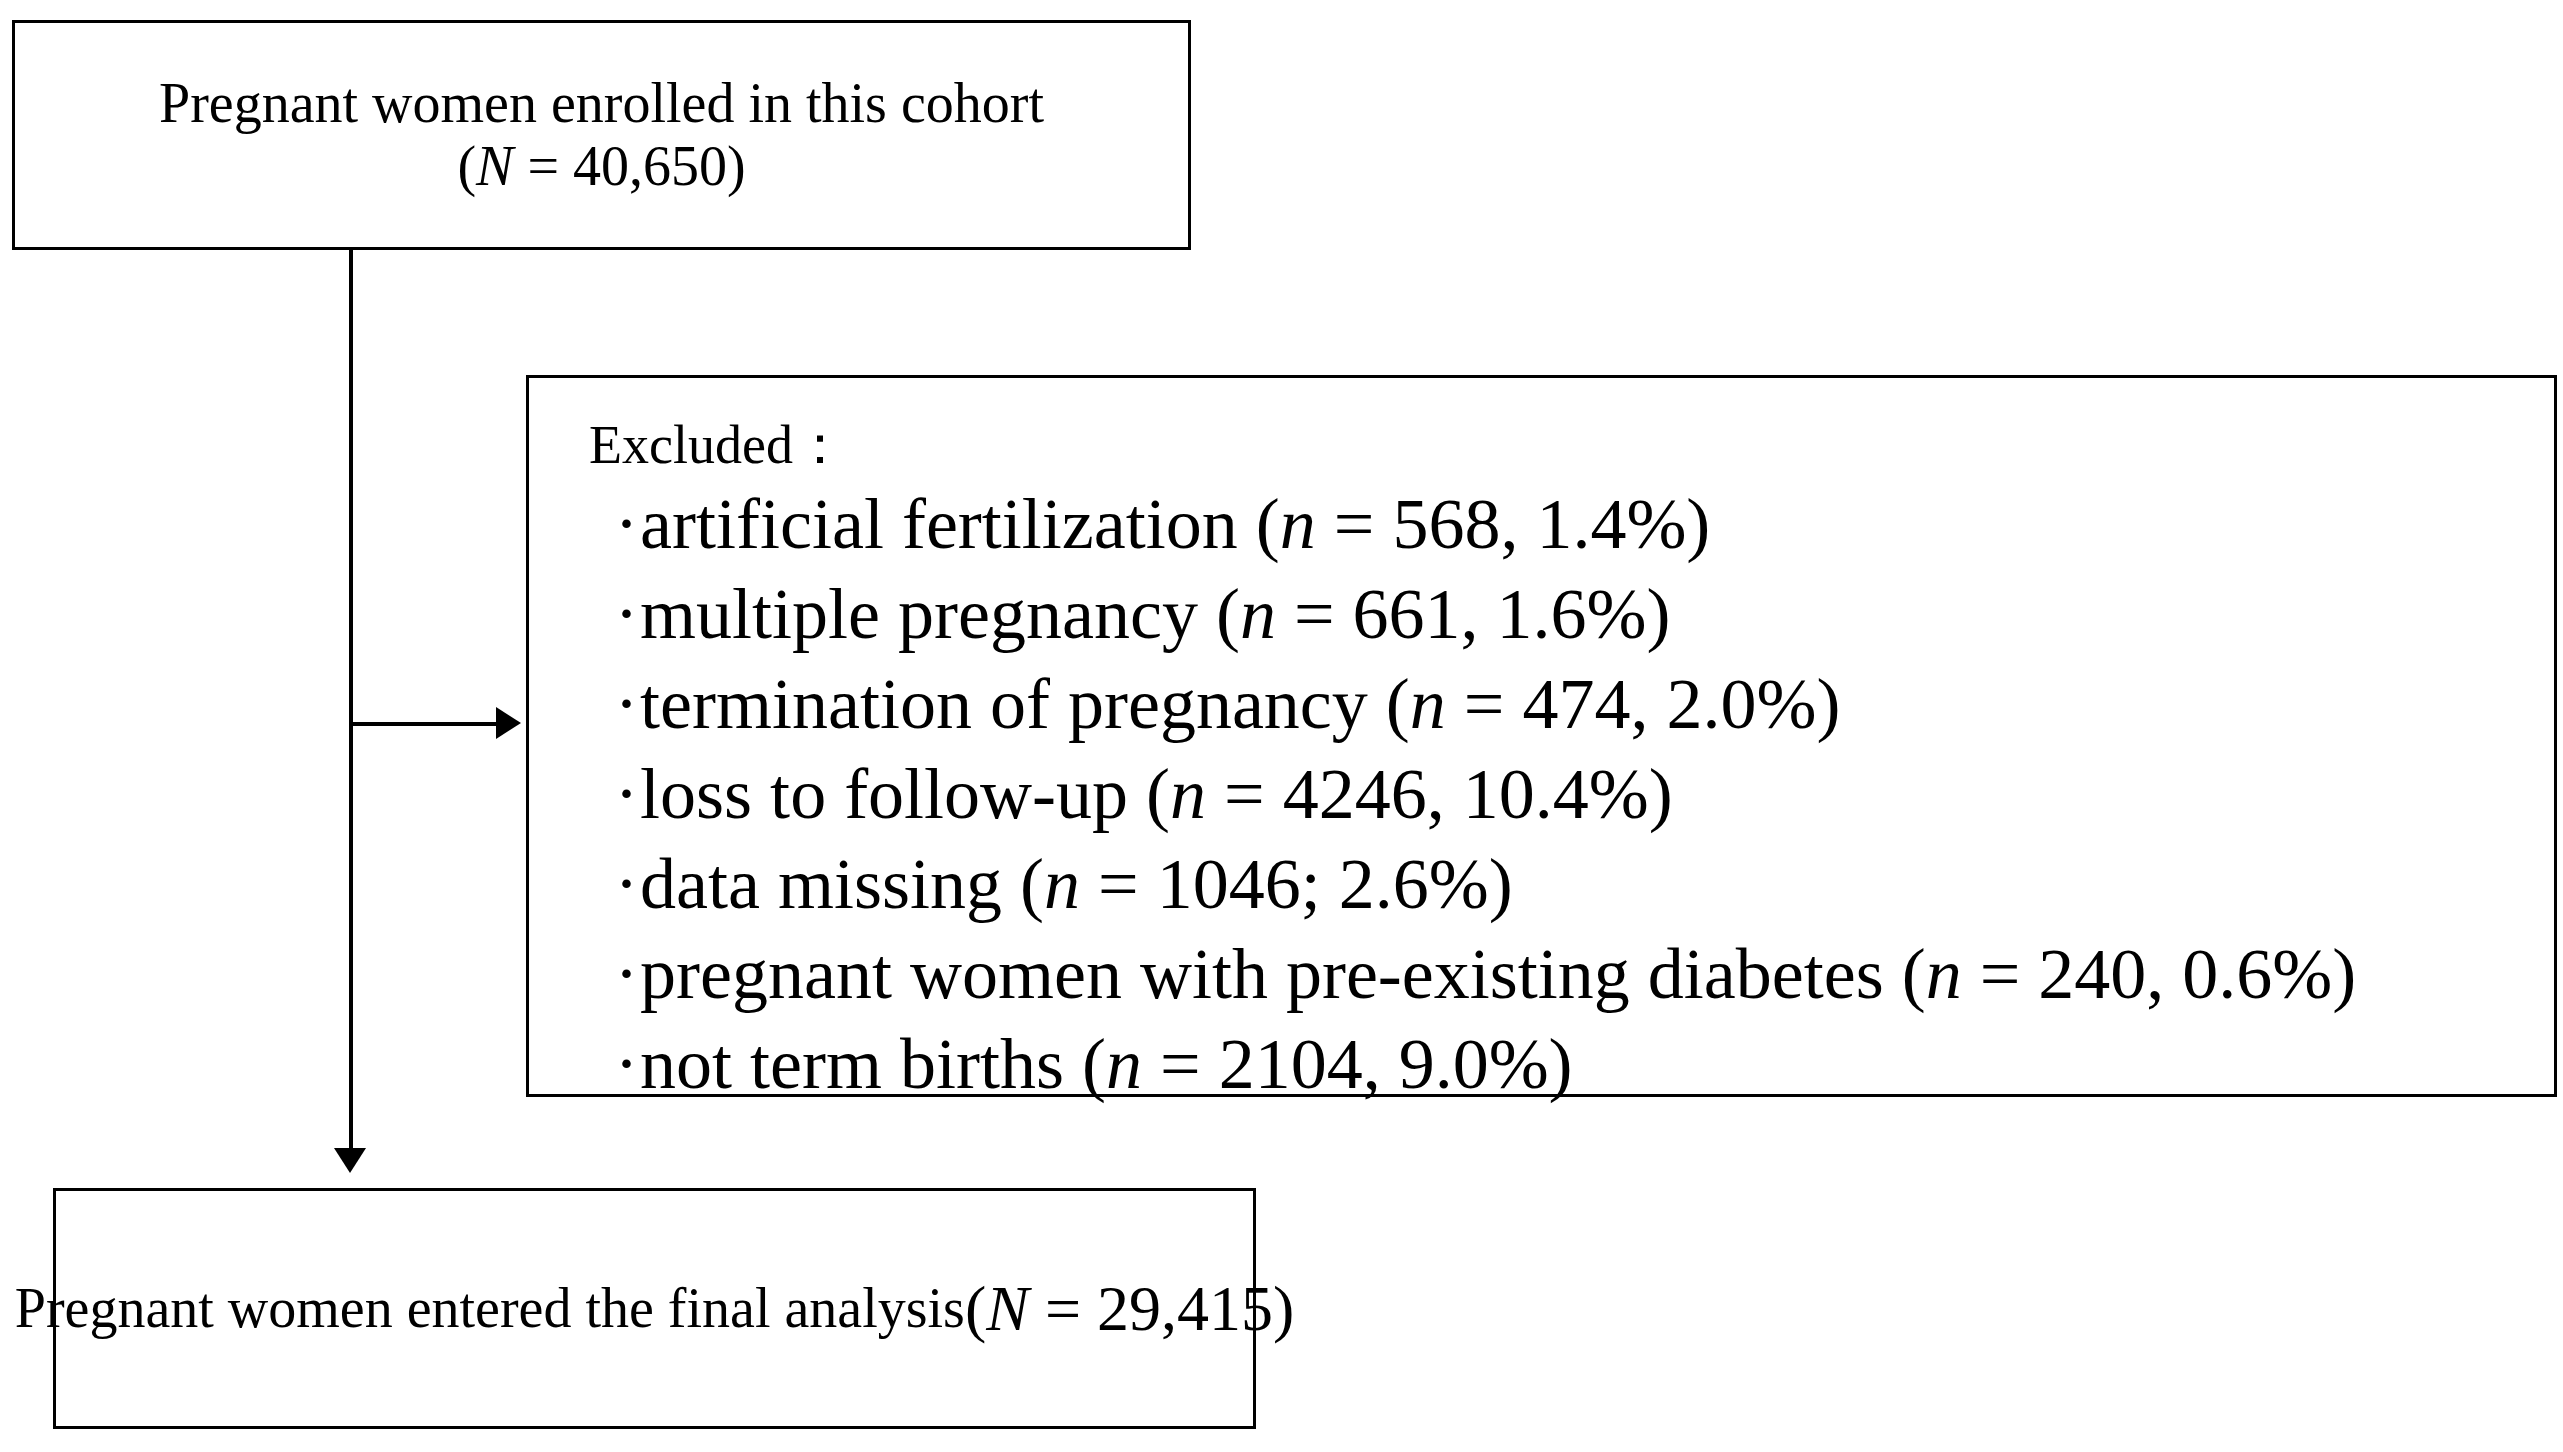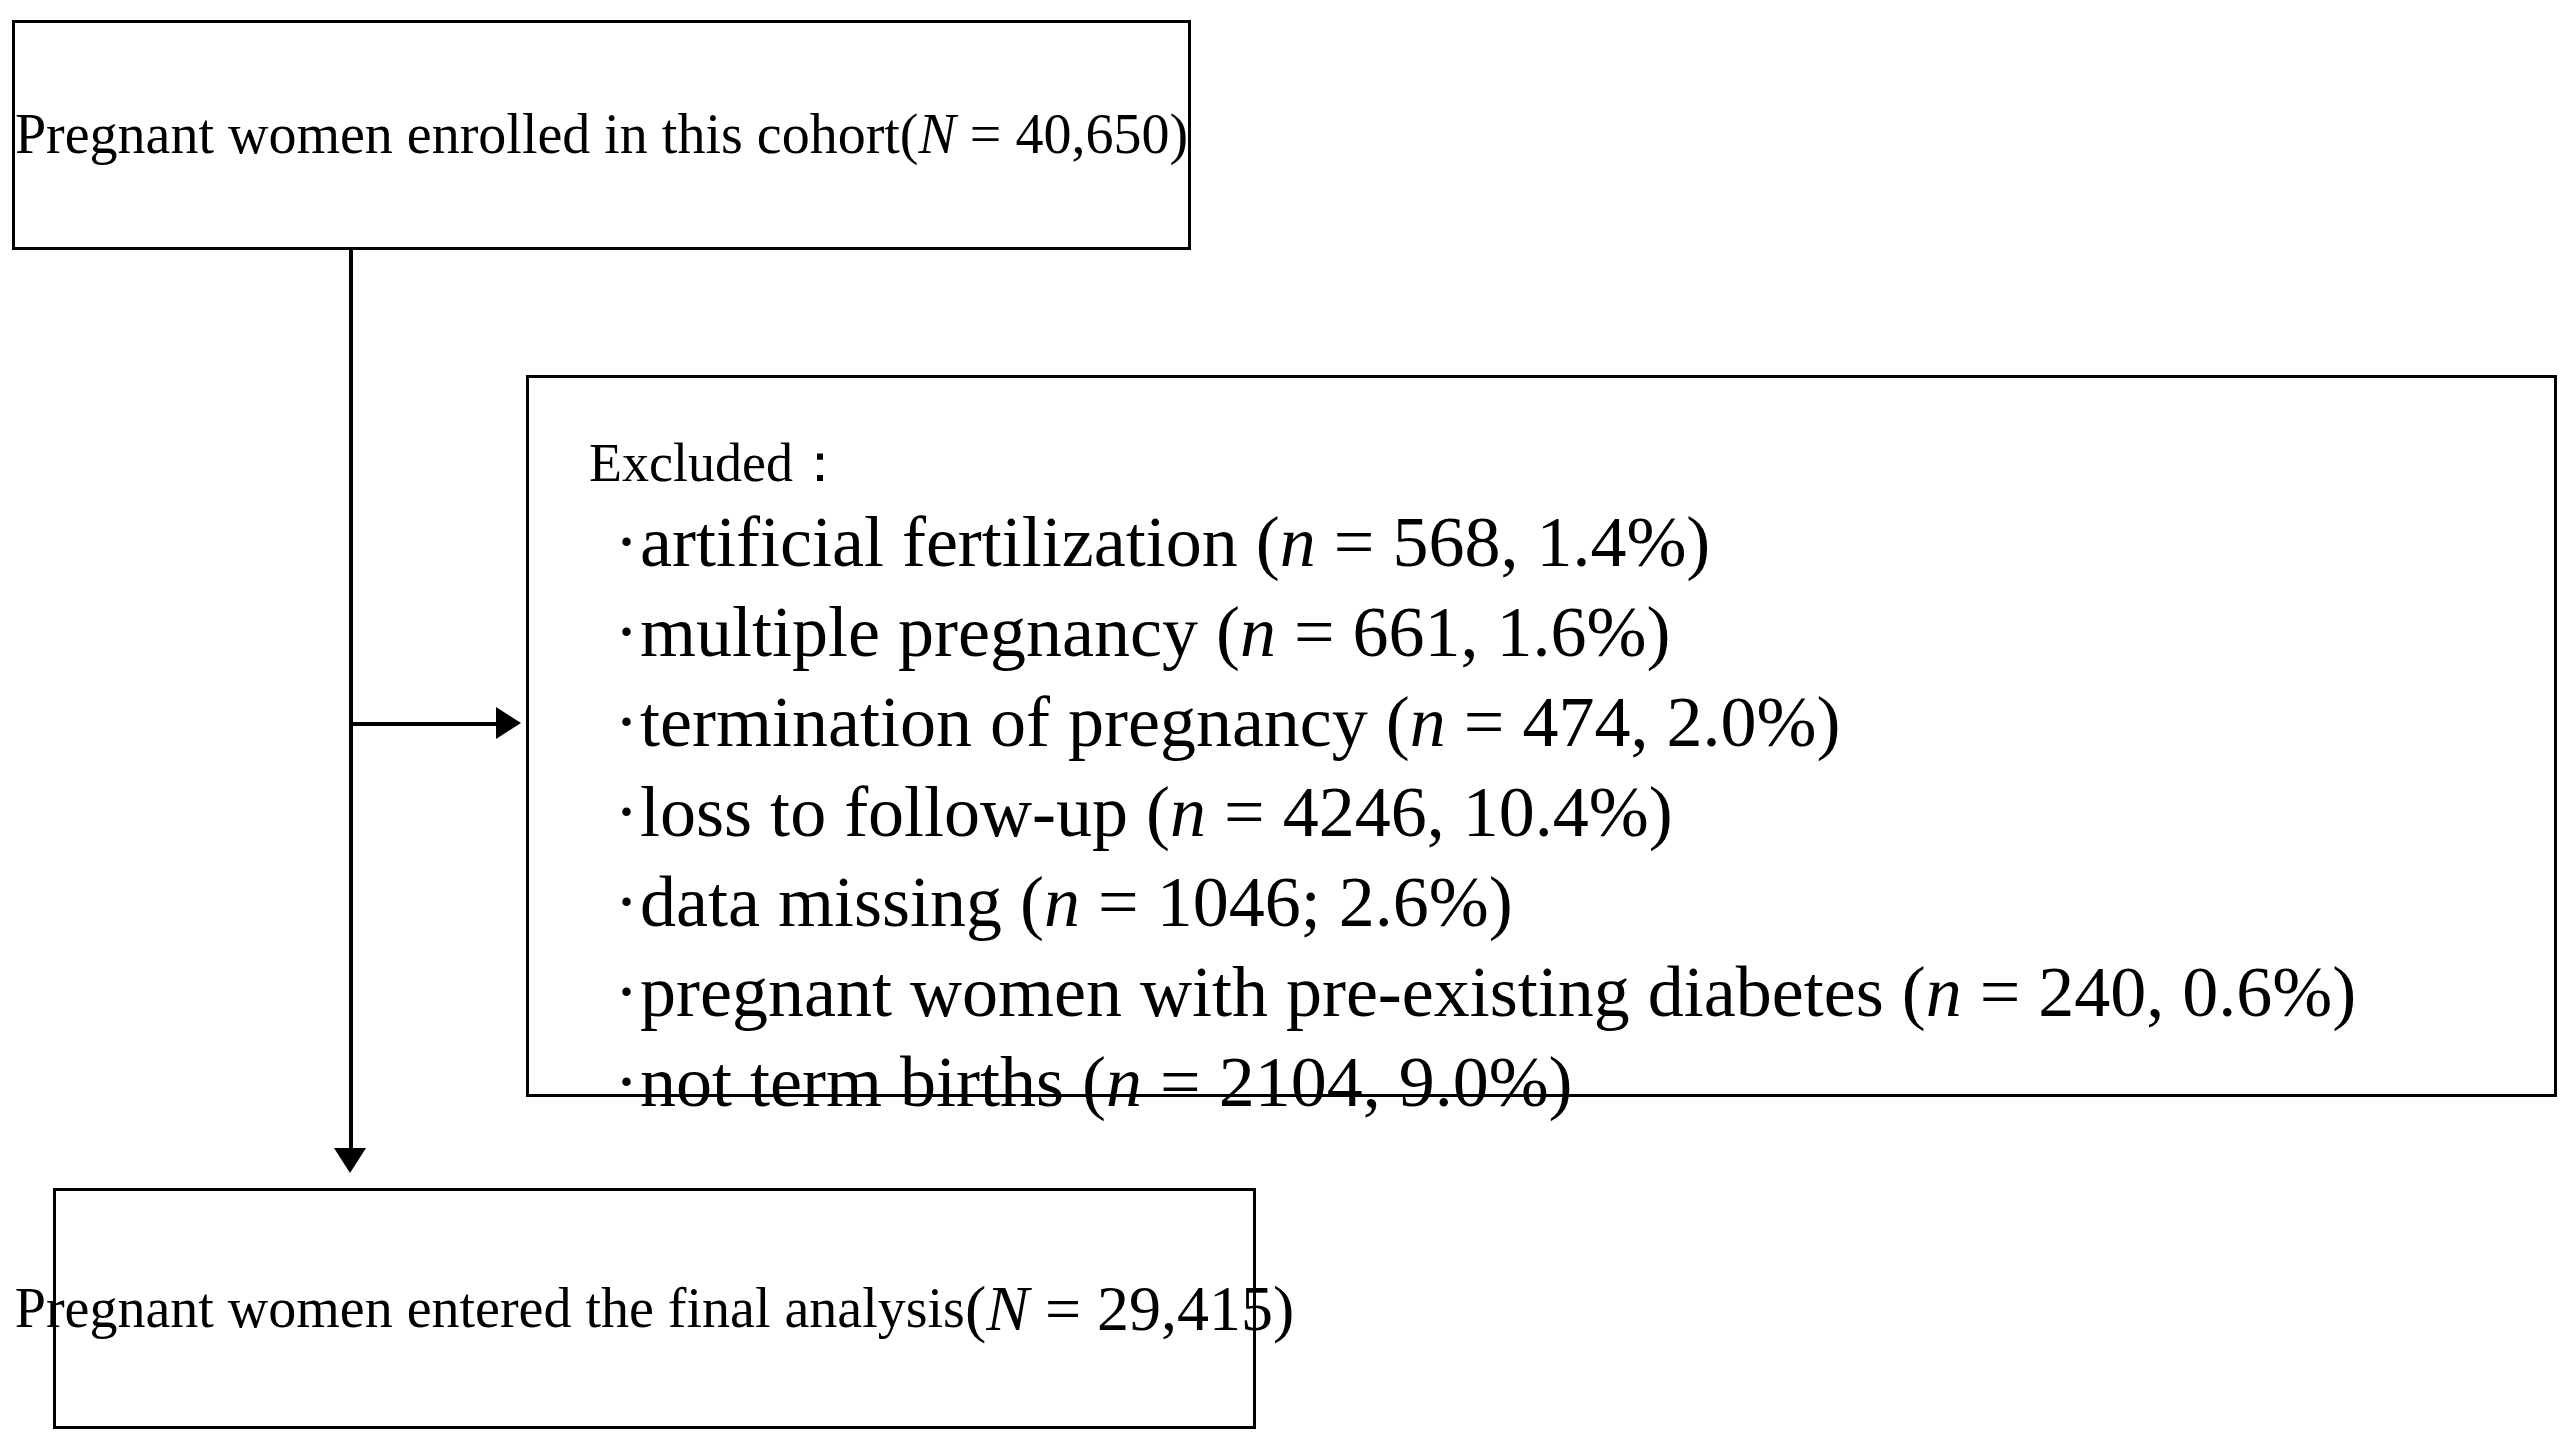--- a/index.html
+++ b/index.html
@@ -31,42 +31,42 @@
     background: #ffffff;
   }
 
   
   #box-enrolled {
     left: 12px;
     top: 19.6px;
     width: 1179px;
     height: 230px;
     display: flex;
-    flex-direction: row;
+    flex-direction: column;
     align-items: center;
     justify-content: center;
   }
   #box-enrolled .line1 {
     font-size: 56px;
     line-height: 1.12;
     white-space: nowrap;
   }
   #box-enrolled .line2 {
     font-size: 56px;
     line-height: 1.12;
     white-space: nowrap;
   }
 
   
   #box-excluded {
     left: 526px;
     top: 375px;
     width: 2031px;
     height: 722px;
-    padding: 53px 0 0 60px;
+    padding: 35px 0 0 60px;
   }
   #box-excluded .heading {
     font-size: 54px;
     line-height: 1.22;
     white-space: nowrap;
   }
   #box-excluded ul {
     list-style: none;
     margin: 0;
     padding: 0 0 0 25.6px;

